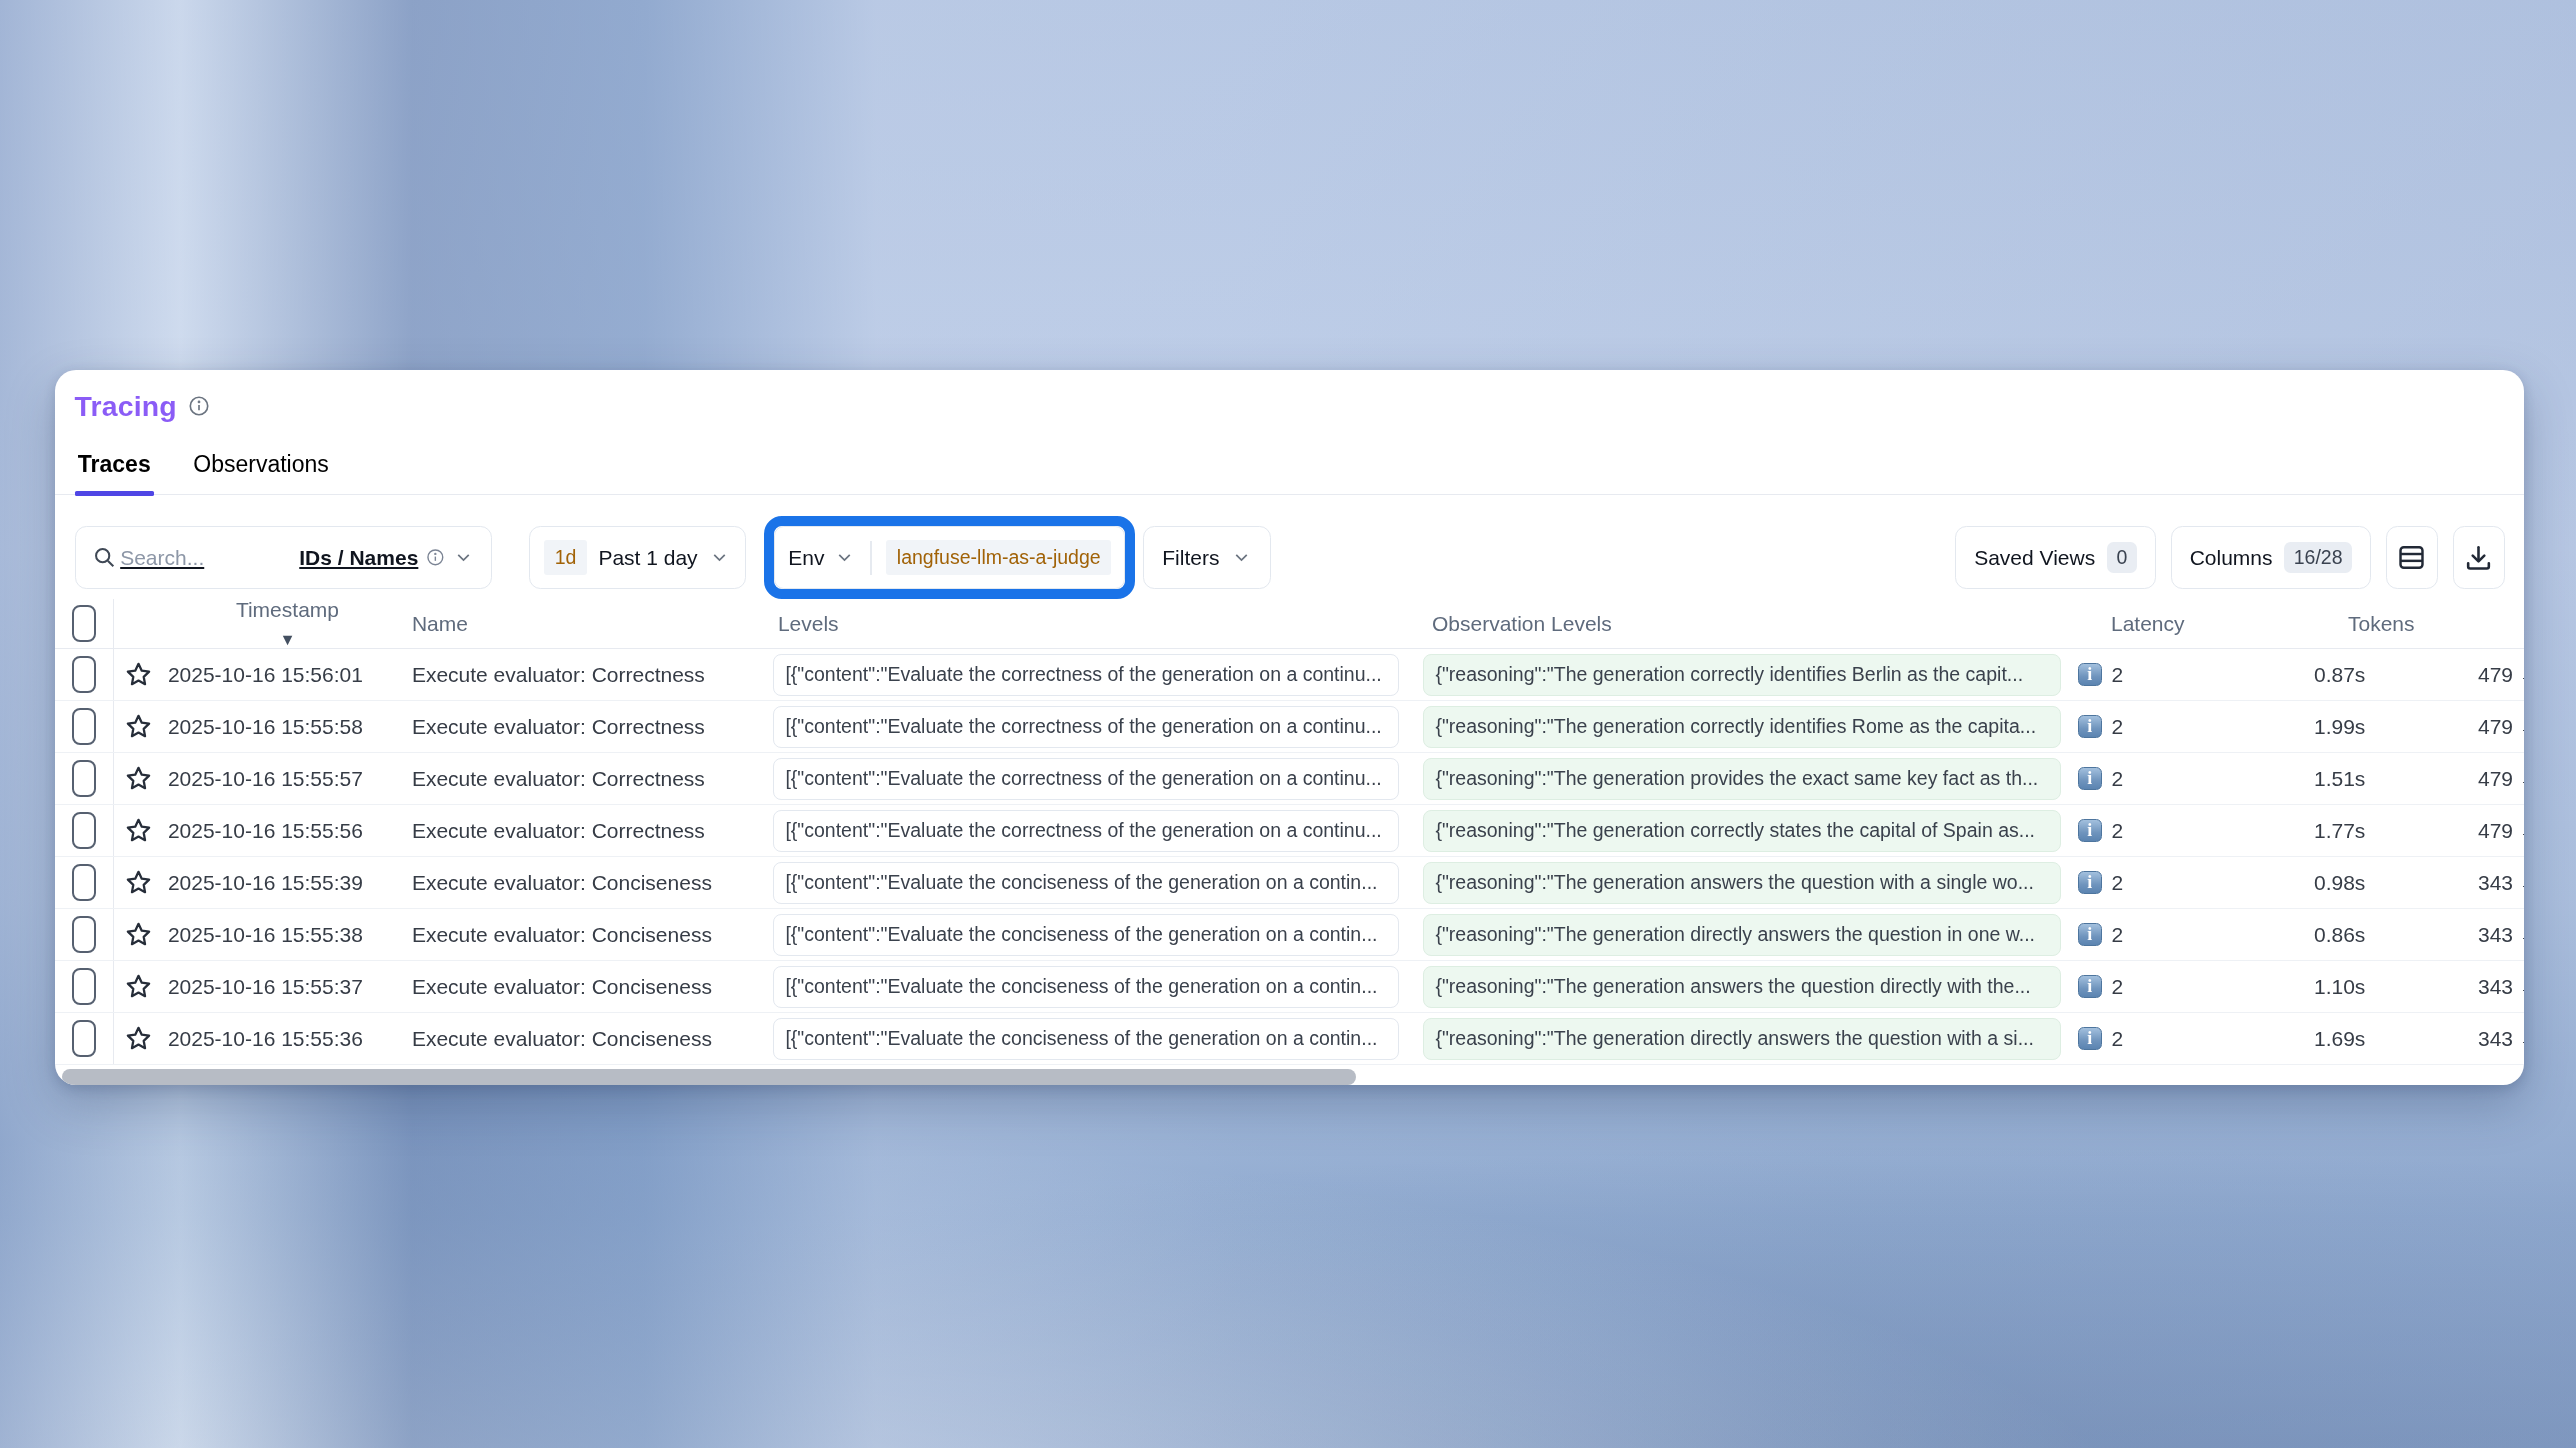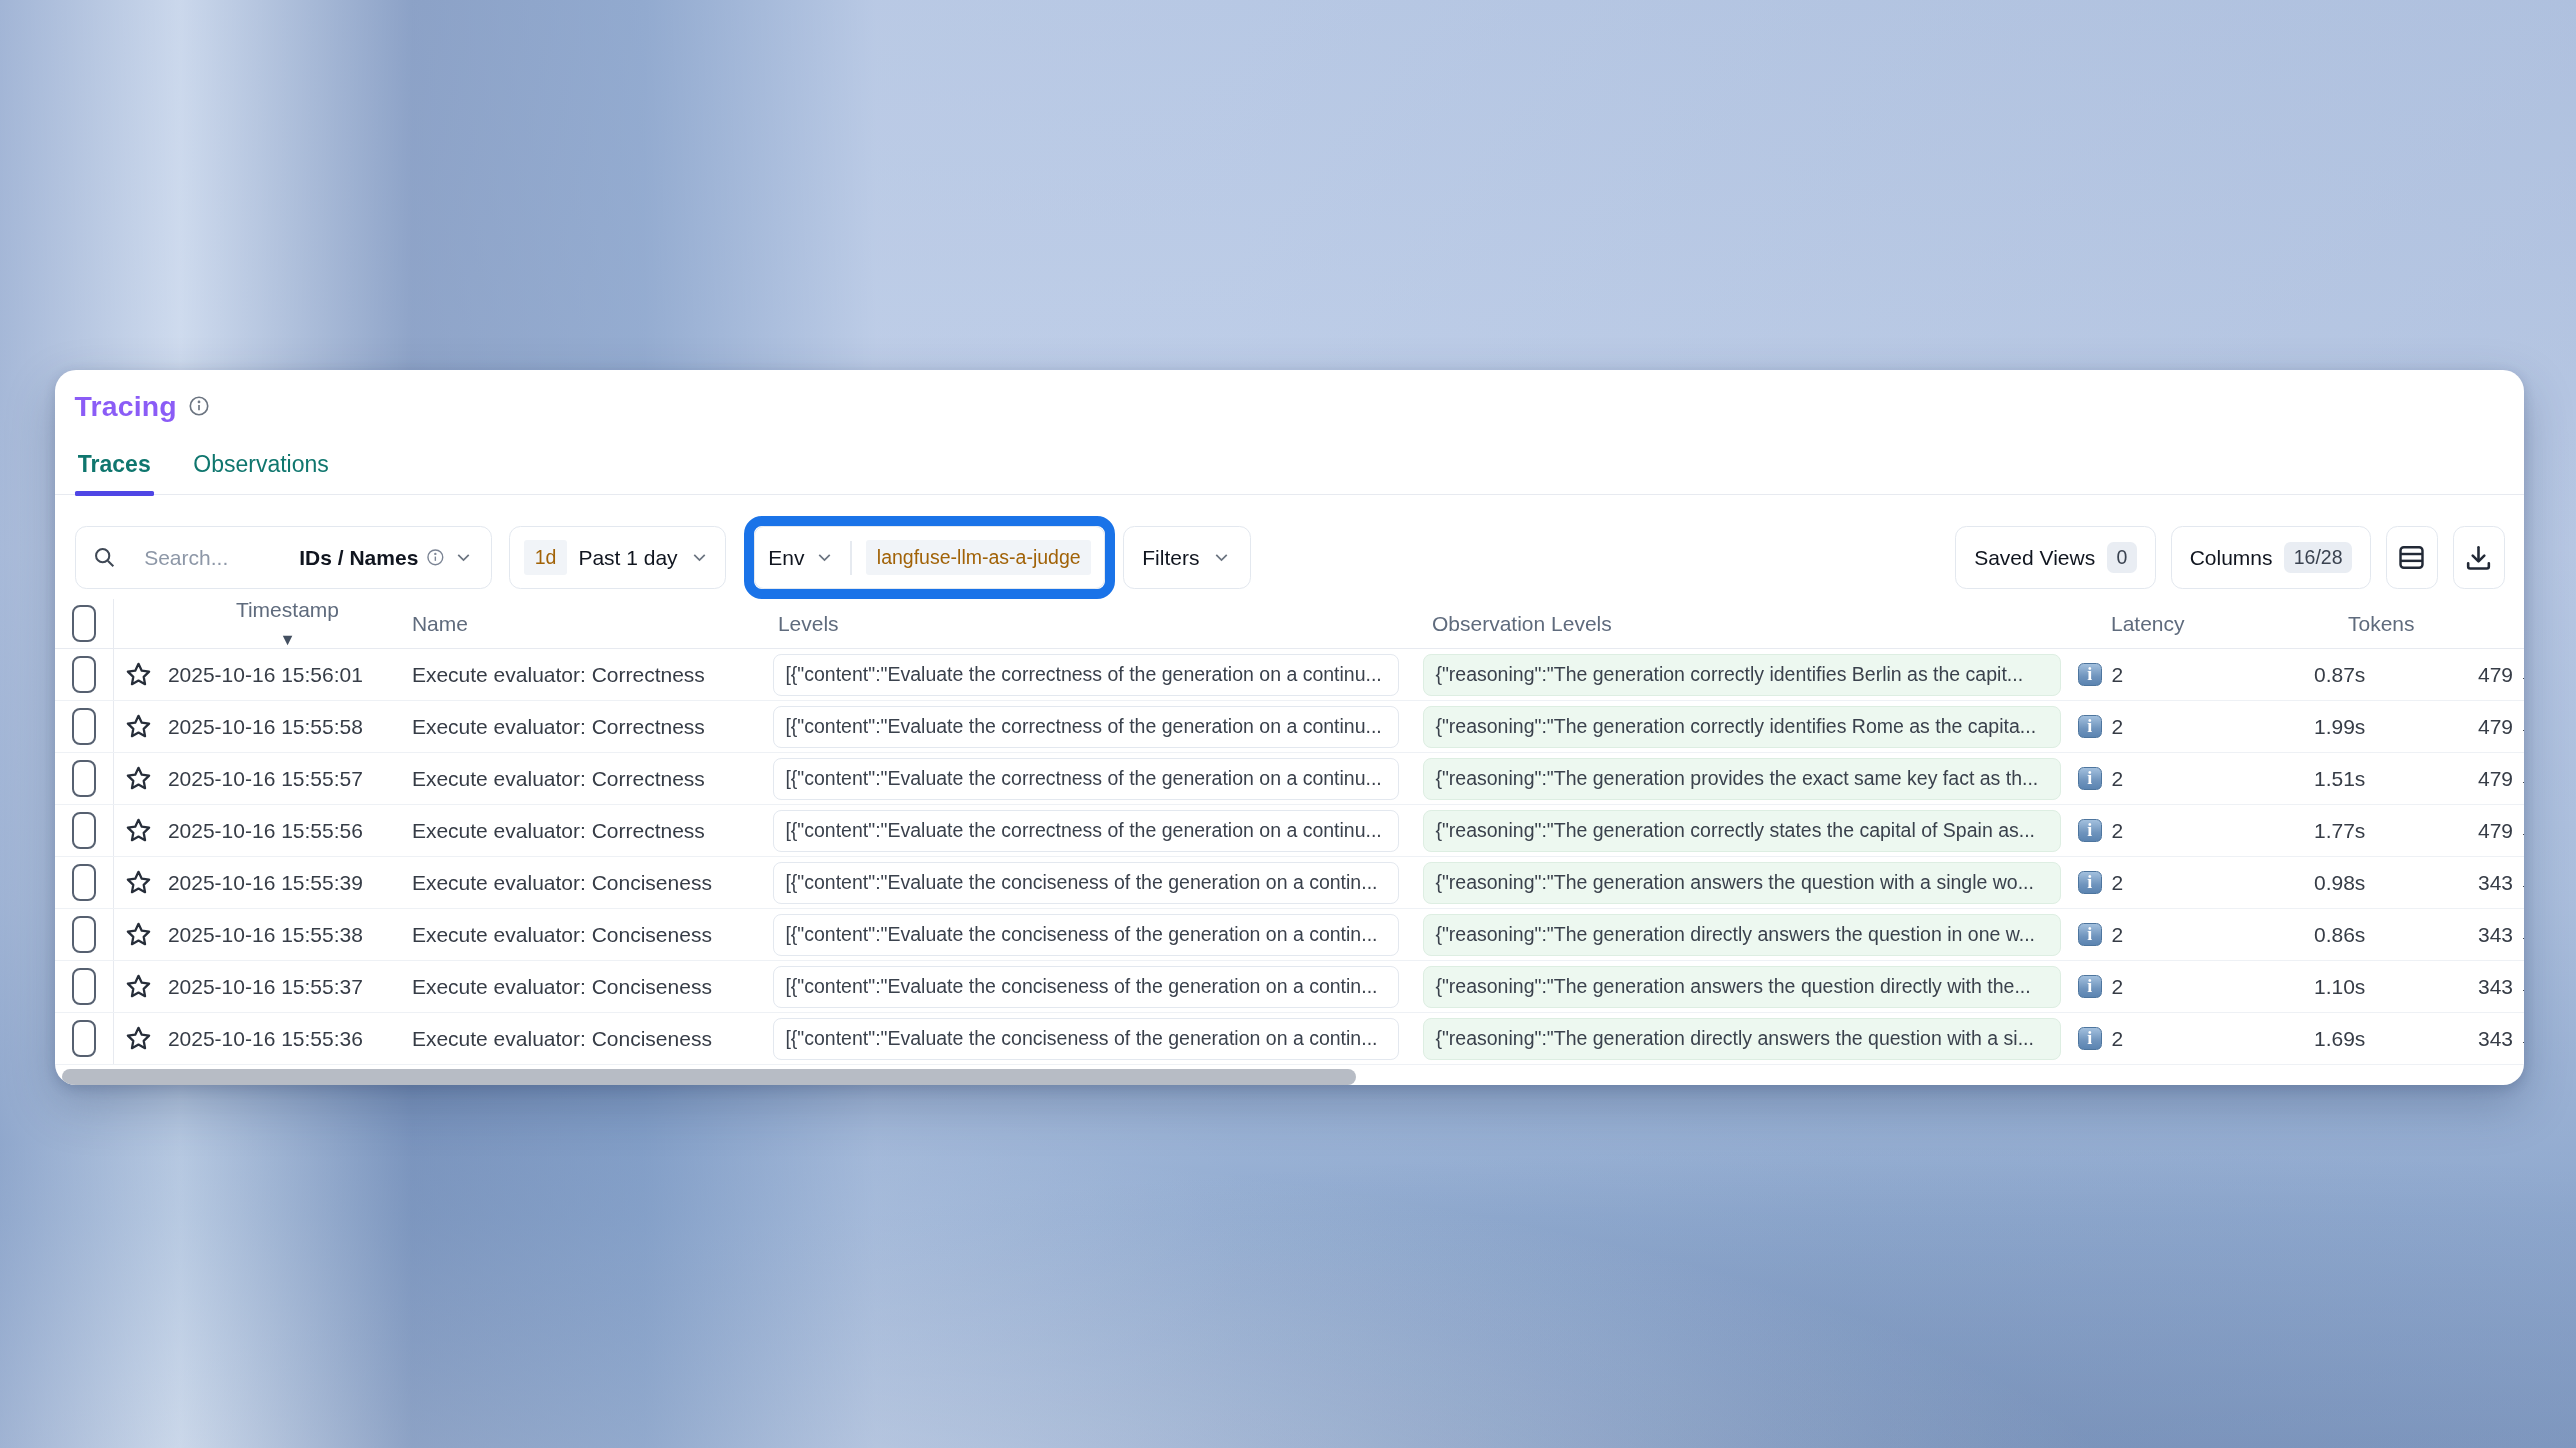--- a/index.html
+++ b/index.html
@@ -16,32 +16,32 @@
     position:absolute; left:55px; top:370px; width:2469px; height:715px;
     background:#fff; border-radius:21px; overflow:hidden;
     box-shadow:0 19.5px 49px rgba(25,45,85,.28), 0 3.3px 11.4px rgba(25,45,85,.18);
     padding:13px 0 0 0; display:flex; flex-direction:column;
   }
   .title-row { display:flex; align-items:center; gap:11.4px; padding:4.9px 19.5px 0 19.5px; height:47px; }
   .title-row h1 { font-size:28.4px; font-weight:700; color:#8b5cf6; letter-spacing:0.2px; }
   .icon { display:inline-flex; align-items:center; justify-content:center; }
   
   .tabs { display:flex; align-items:flex-end; gap:36px; padding:0 19.5px; margin-top:18px; border-bottom:1.6px solid #e7eaf0; }
-  .tab { position:relative; font-size:23px; color:#0f766e; padding:8.1px 3.3px 16.3px 3.3px; cursor:pointer; }
+  .tab { position:relative; font-size:23px; color:#000000; padding:8.1px 3.3px 16.3px 3.3px; cursor:pointer; }
   .tab.active { font-weight:600; }
   .tab.active::after { content:""; position:absolute; left:0; right:0; bottom:-1.6px; height:4.9px; border-radius:1.6px; background:#4f46e5; }
   
   .toolbar { display:flex; align-items:center; padding:0 19.5px; margin-top:21px; height:85px; }
   .tb-left { display:flex; align-items:center; }
   .tb-right { margin-left:auto; display:flex; align-items:center; gap:14.6px;text-align:center; }
   .ctrl {
     height:63px; background:#fff; border:1.6px solid #e3e8ef; border-radius:11.4px;
     display:flex; align-items:center; font-size:21px; color:#10151f; cursor:pointer;
   }
-  .searchbox { width:417px; padding:0 16.3px; gap:28px; margin-right:17px; }
+  .searchbox { width:417px; padding:0 16.3px; gap:4px; margin-right:37px;text-decoration:underline; }
   .searchbox .ph { color:#8d97a7; flex:0 0 auto; }
   .searchbox .scope { margin-left:auto; display:flex; align-items:center; gap:8.1px; font-weight:600; }
   .timebtn { padding:0 14.6px; gap:11.4px; margin-right:18.7px; }
   .badge { background:#f1f4f8; border-radius:3px; padding:5.7px 10.6px; font-size:19.5px; color:#a16207; }
   .env-ring { border:10.6px solid #1a73e8; border-radius:18px; margin-right:8.1px; }
   .envbtn { padding:0 13px; gap:9.8px; border-radius:9.8px; }
   .vsep { width:1.6px; height:34px; background:#e6eaf0; margin:0 4.9px; }
   .filtersbtn { padding:0 18px; gap:12px; }
   .pillbtn { padding:0 18px; gap:11.4px; }
   .cnt { background:#e9edf3; border-radius:6.5px; padding:4.1px 9.8px; font-size:19.5px; color:#3a4250; }

